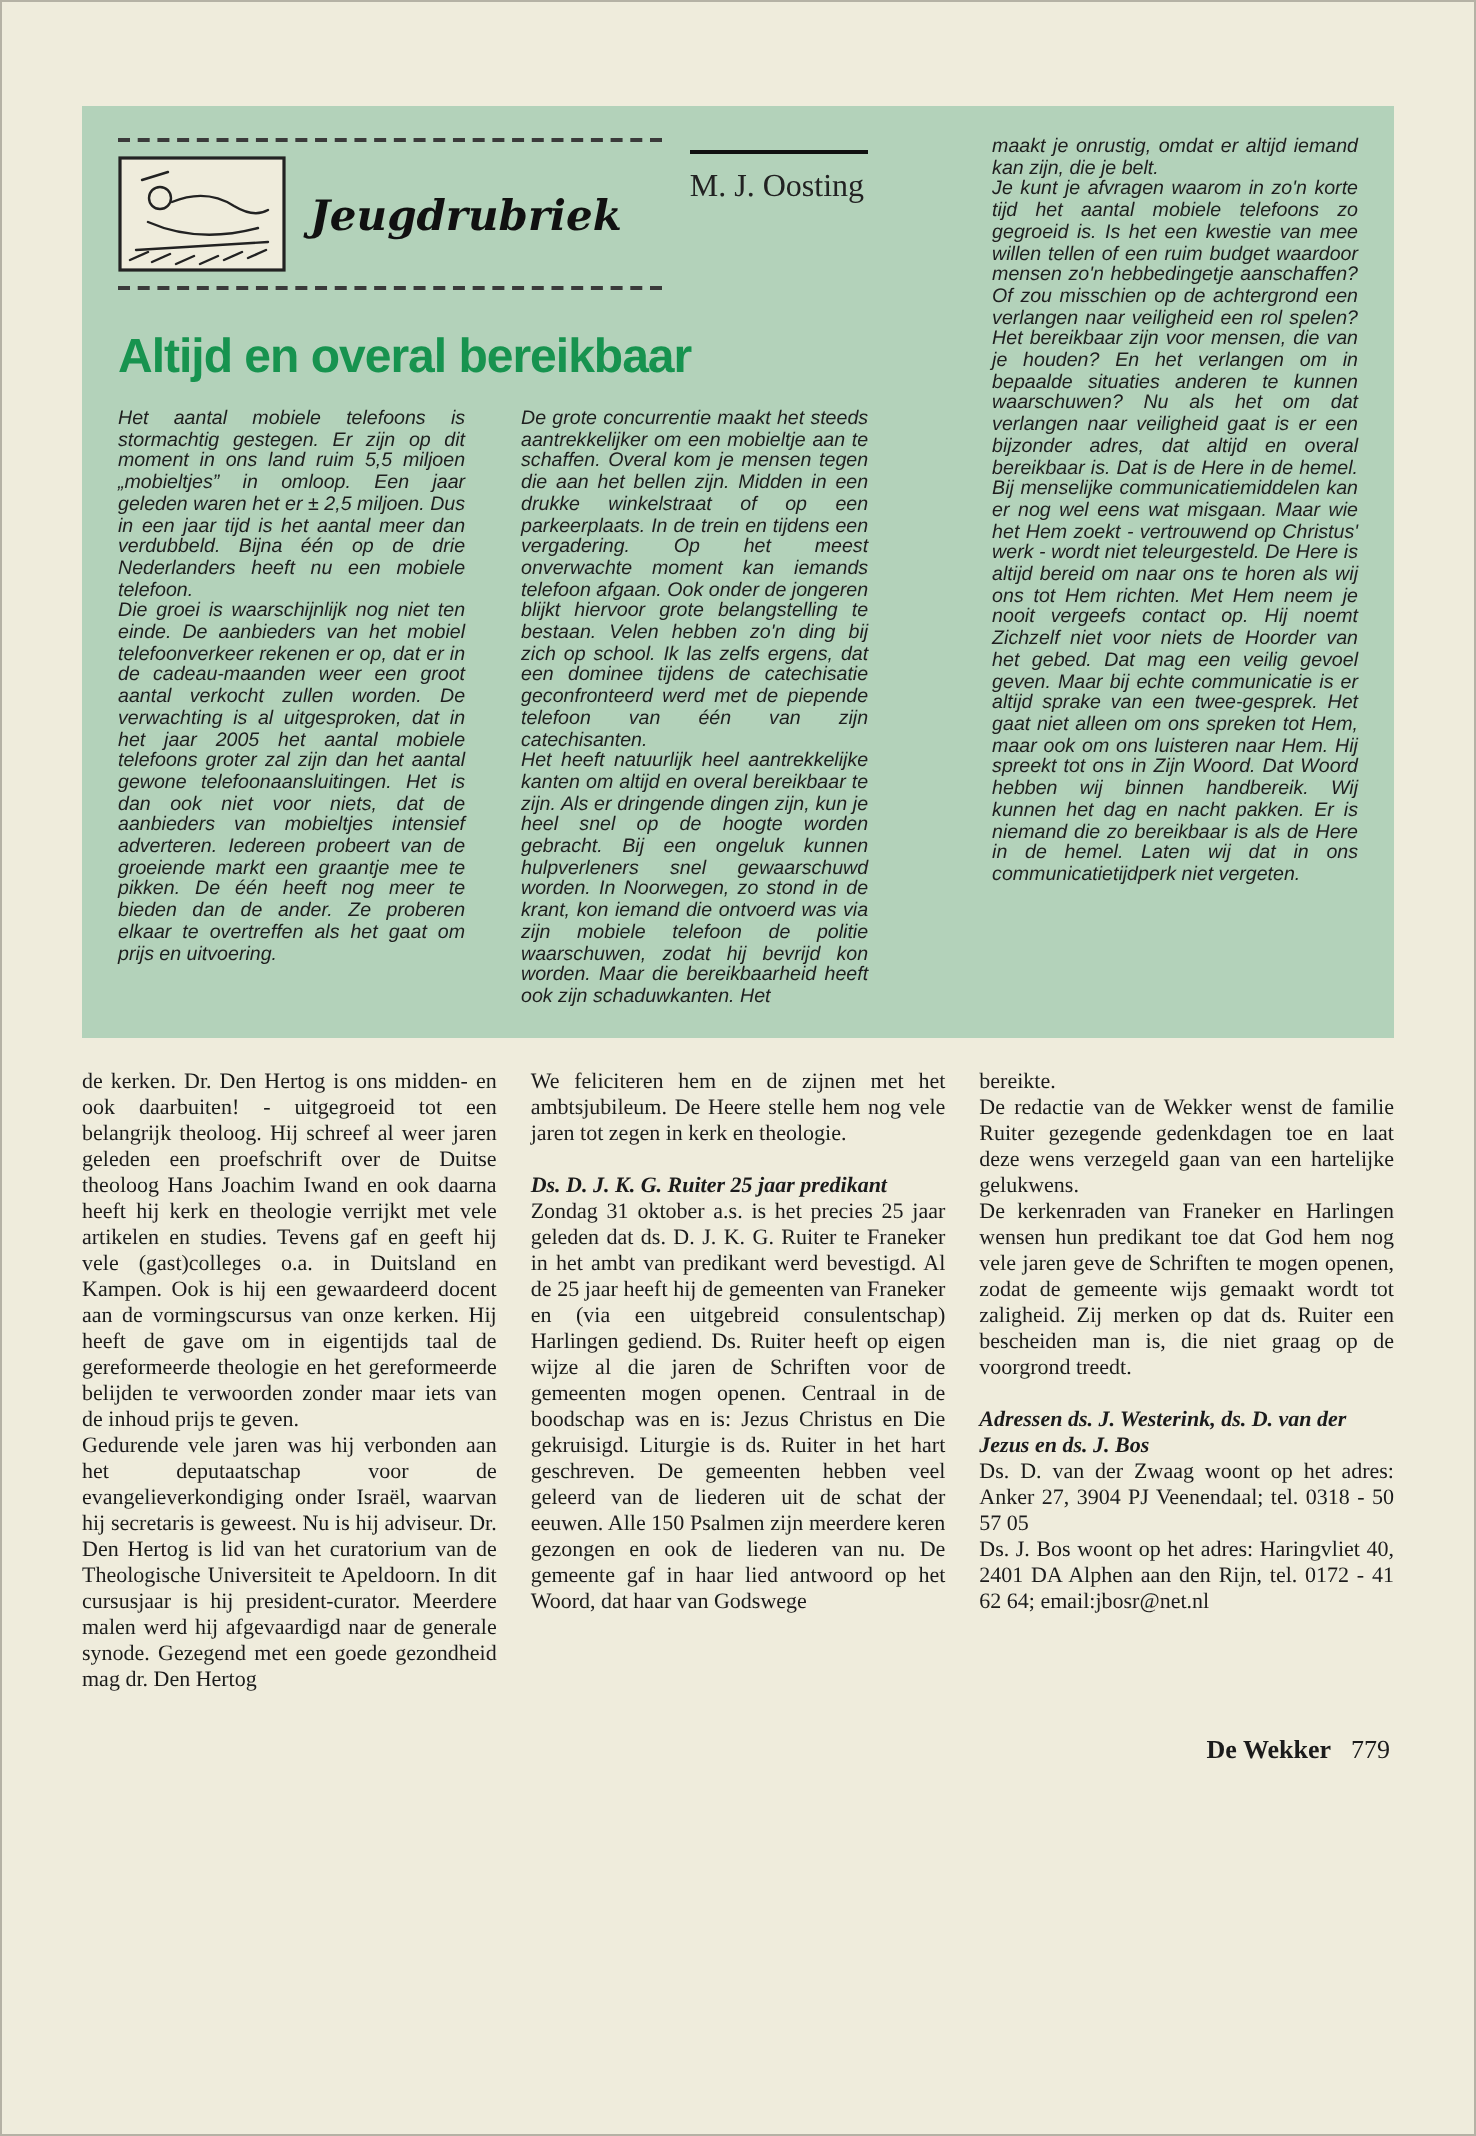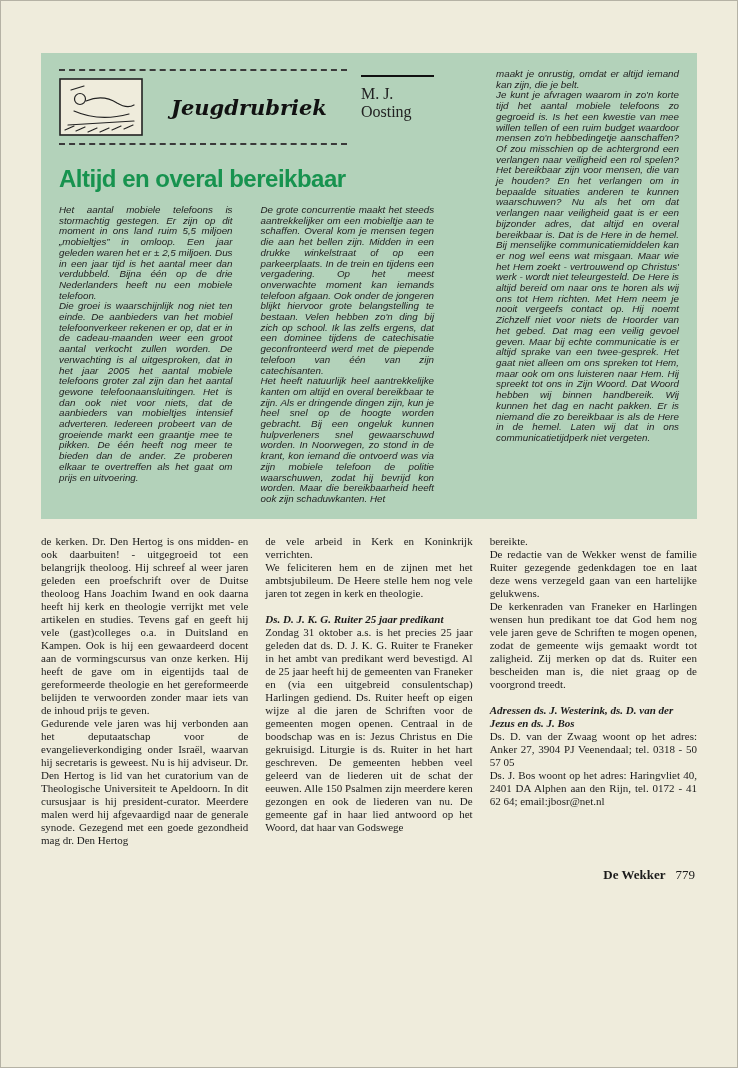--- a/index.html
+++ b/index.html
@@ -21,21 +21,21 @@
     box-sizing:border-box;
     padding:16px 18px 14px 18px;
     margin-bottom:16px;
   }
   .panel-grid { display:flex; gap:14px; }
   .panel-left { flex:2.05; min-width:0; }
   .panel-right { flex:1; min-width:0;margin-left:48px; }
 
   .masthead { display:flex; align-items:stretch; }
   .mast-left {
-    display:flex; align-items:center; gap:28px;
+    display:flex; align-items:center; gap:12px;
     border-top:2px dashed #3a3a3a;
     border-bottom:2px dashed #3a3a3a;
     padding:7px 14px 7px 0;
     flex:0 0 auto;
   }
   .logo-box { line-height:0; flex:0 0 auto; }
   .rubriek {
     font-family:"DejaVu Serif", serif;
     font-style:italic; font-weight:bold;
     font-size:21px; color:#111;
@@ -155,21 +155,20 @@
   </div>
 
   <div class="body-cols">
 
     <div class="bcol">
       <p>de kerken. Dr. Den Hertog is ons midden- en ook daarbuiten! - uitgegroeid tot een belangrijk theoloog. Hij schreef al weer jaren geleden een proefschrift over de Duitse theoloog Hans Joachim Iwand en ook daarna heeft hij kerk en theologie verrijkt met vele artikelen en studies. Tevens gaf en geeft hij vele (gast)colleges o.a. in Duitsland en Kampen. Ook is hij een gewaardeerd docent aan de vormingscursus van onze kerken. Hij heeft de gave om in eigentijds taal de gereformeerde theologie en het gereformeerde belijden te verwoorden zonder maar iets van de inhoud prijs te geven.</p>
       <p>Gedurende vele jaren was hij verbonden aan het deputaatschap voor de evangelieverkondiging onder Israël, waarvan hij secretaris is geweest. Nu is hij adviseur. Dr. Den Hertog is lid van het curatorium van de Theologische Universiteit te Apeldoorn. In dit cursusjaar is hij president-curator. Meerdere malen werd hij afgevaardigd naar de generale synode. Gezegend met een goede gezondheid mag dr. Den Hertog</p>
     </div>
 
     <div class="bcol">
-      <p>de vele arbeid in Kerk en Koninkrijk verrichten.</p>
       <p>We feliciteren hem en de zijnen met het ambtsjubileum. De Heere stelle hem nog vele jaren tot zegen in kerk en theologie.</p>
       <h3>Ds. D. J. K. G. Ruiter 25 jaar predikant</h3>
       <p>Zondag 31 oktober a.s. is het precies 25 jaar geleden dat ds. D. J. K. G. Ruiter te Franeker in het ambt van predikant werd bevestigd. Al de 25 jaar heeft hij de gemeenten van Franeker en (via een uitgebreid consulentschap) Harlingen gediend. Ds. Ruiter heeft op eigen wijze al die jaren de Schriften voor de gemeenten mogen openen. Centraal in de boodschap was en is: Jezus Christus en Die gekruisigd. Liturgie is ds. Ruiter in het hart geschreven. De gemeenten hebben veel geleerd van de liederen uit de schat der eeuwen. Alle 150 Psalmen zijn meerdere keren gezongen en ook de liederen van nu. De gemeente gaf in haar lied antwoord op het Woord, dat haar van Godswege</p>
     </div>
 
     <div class="bcol">
       <p>bereikte.</p>
       <p>De redactie van de Wekker wenst de familie Ruiter gezegende gedenkdagen toe en laat deze wens verzegeld gaan van een hartelijke gelukwens.</p>
       <p>De kerkenraden van Franeker en Harlingen wensen hun predikant toe dat God hem nog vele jaren geve de Schriften te mogen openen, zodat de gemeente wijs gemaakt wordt tot zaligheid. Zij merken op dat ds. Ruiter een bescheiden man is, die niet graag op de voorgrond treedt.</p>
       <h3>Adressen ds. J. Westerink, ds. D. van der Jezus en ds. J. Bos</h3>

